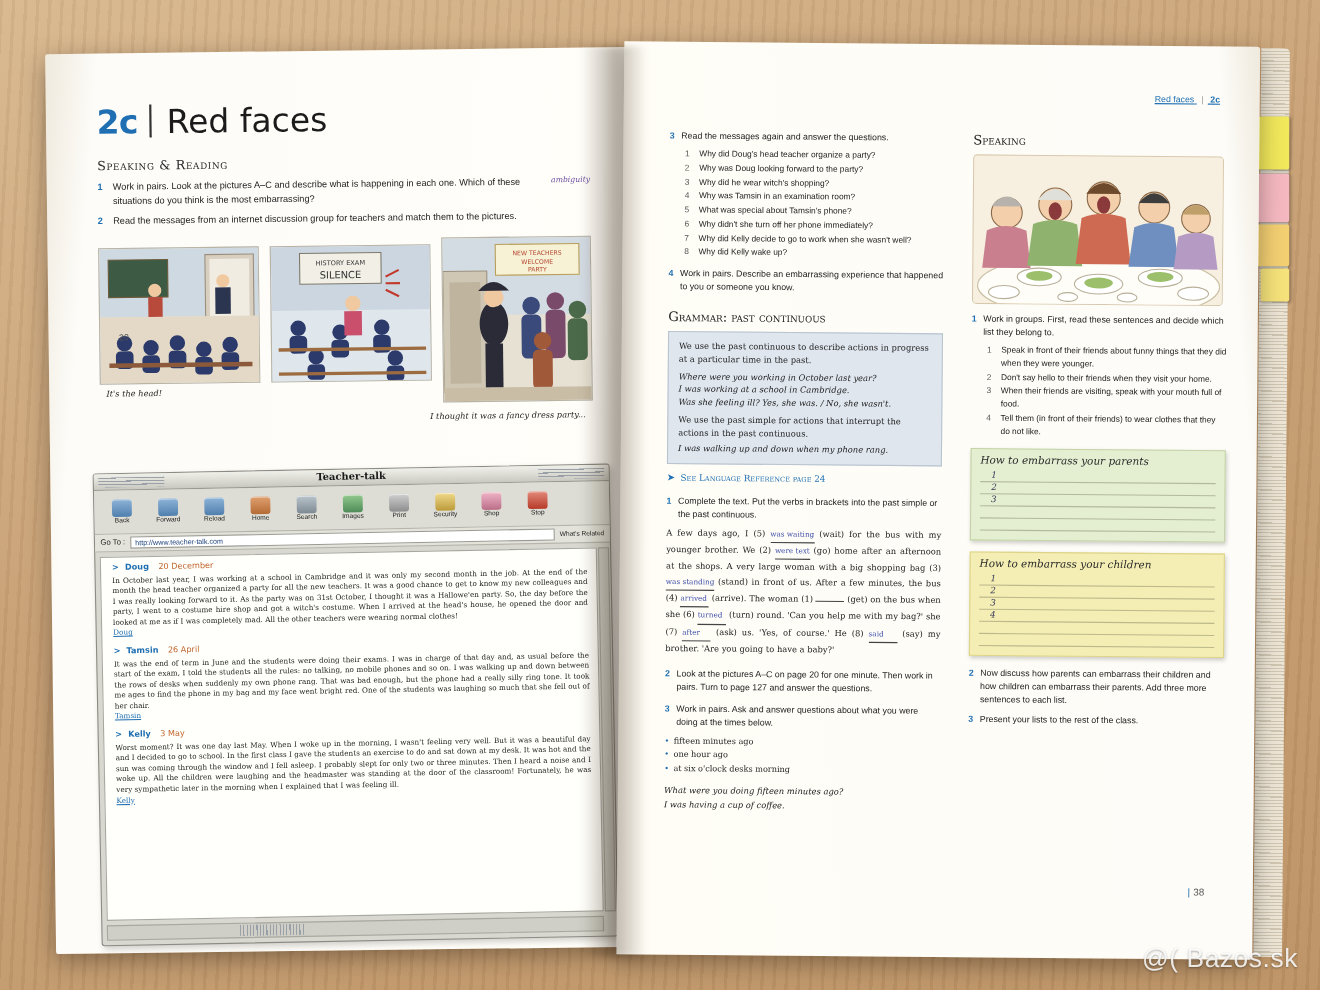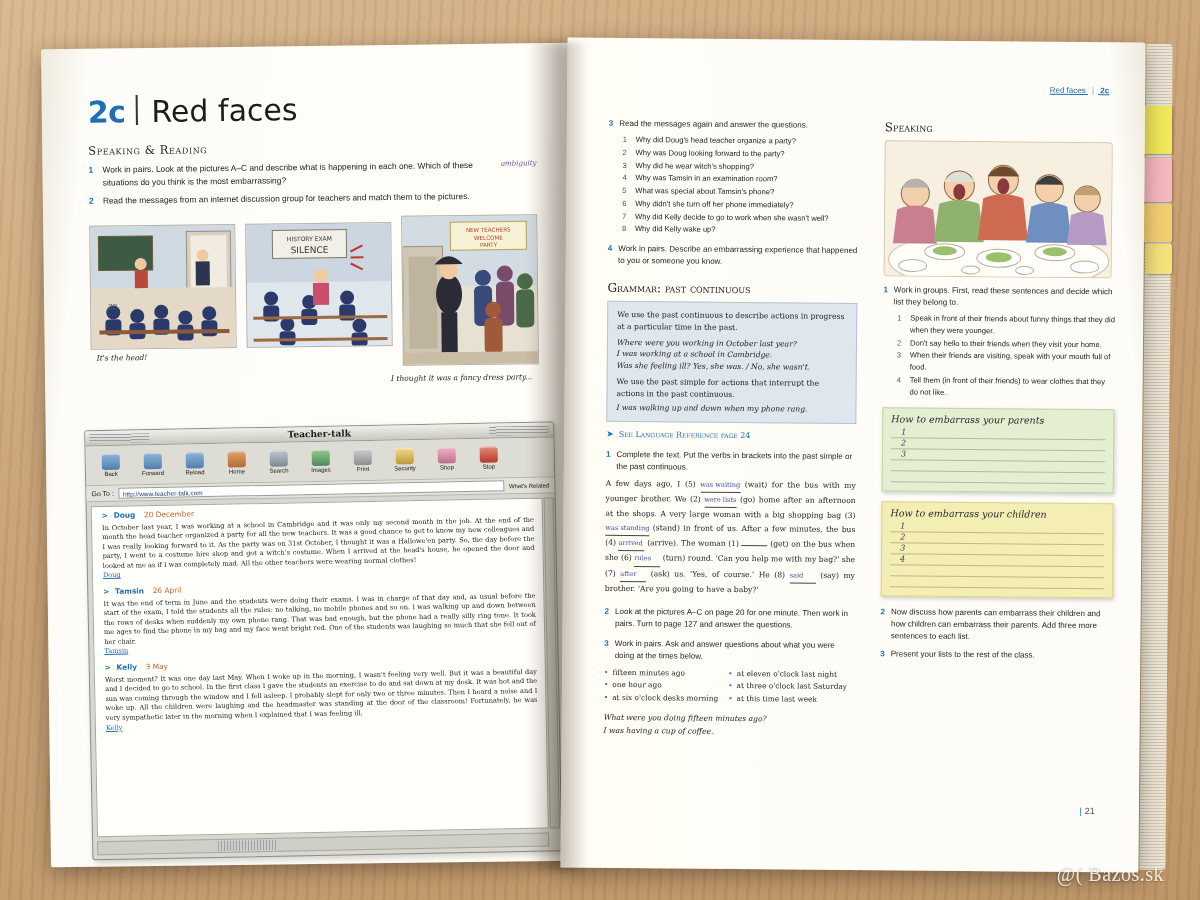--- a/index.html
+++ b/index.html
@@ -150,22 +150,22 @@
   .note { position:relative; margin-top:10px; padding:5px 8px 8px; box-shadow:1px 2px 4px rgba(0,0,0,.2); }
   .note.green { background:#e4efd2; border:1px solid #c4d3a8;}
   .note.yellow { background:#f4eeb4; border:1px solid #ddd48a;}
   .note h4 { margin:0 0 3px; font-family:"DejaVu Serif", serif; font-style:italic; font-weight:400; font-size:9.5px; color:#2a2a2a;}
   .note .lines { }
   .note .line { height:11px; border-bottom:1px solid rgba(120,120,90,.45); font-family:"DejaVu Serif", serif; font-style:italic; font-size:8px; color:#3a3a5a; padding-left:10px;}
   .pgnum-r { position:absolute; right:16px; bottom:30px; font-size:9px; color:#555;}
   .pgnum-r .bar { color:#1f6fb2; margin-right:3px;}
 
   
-  .wm { position:absolute; right:36px; bottom:14px; font-size:20px; color:rgba(255,255,255,.85);
-        font-family:Liberation Serif, serif; text-shadow:0 1px 2px rgba(0,0,0,.35); letter-spacing:.5px;}
+  .wm { position:absolute; right:20px; bottom:14px; font-size:24px; color:rgba(255,255,255,.85);
+        font-family:Liberation Sans, sans-serif; text-shadow:0 1px 2px rgba(0,0,0,.35); letter-spacing:.5px;}
   
   .ghost { position:absolute; right:40px; top:96px; font-size:26px; color:rgba(120,150,180,.18); font-weight:700; transform:scaleX(-1); }
 </style>
 </head>
 <body>
 
 <div class="desk2"></div>
 <div class="desk-grain"></div>
 
 <div class="book">
@@ -464,29 +464,29 @@
 
           <div class="exercise">
             <div class="numhead">
               <span class="n">1</span>
               <span>Complete the text. Put the verbs in brackets into the past simple or the past continuous.</span>
             </div>
             <div class="gap-text">
               <span>A few days ago, I (5)</span>
               <span class="gap"><span class="pen">was waiting</span></span>
               <span>(wait) for the bus with my younger brother. We (2)</span>
-              <span class="gap"><span class="pen">were lists</span></span>
+              <span class="gap"><span class="pen">were text</span></span>
               <span>(go) home after an afternoon at the shops. A very large woman with a big shopping bag (3)</span>
               <span class="gap"><span class="pen">was standing</span></span>
               <span>(stand) in front of us. After a few minutes, the bus (4)</span>
               <span class="gap"><span class="pen">arrived</span></span>
               <span>(arrive). The woman (1)</span>
               <span class="gap"></span>
               <span>(get) on the bus when she (6)</span>
-              <span class="gap"><span class="pen">rules</span></span>
+              <span class="gap"><span class="pen">turned</span></span>
               <span>(turn) round. 'Can you help me with my bag?' she (7)</span>
               <span class="gap"><span class="pen">after</span></span>
               <span>(ask) us. 'Yes, of course.' He (8)</span>
               <span class="gap"><span class="pen">said</span></span>
               <span>(say) my brother. 'Are you going to have a baby?'</span>
             </div>
           </div>
 
           <div class="numhead" style="margin-top:10px">
             <span class="n">2</span>
@@ -496,25 +496,20 @@
           <div class="numhead" style="margin-top:8px">
             <span class="n">3</span>
             <span>Work in pairs. Ask and answer questions about what you were doing at the times below.</span>
           </div>
 
           <div class="two-col-list">
             <ul>
               <li><span>fifteen minutes ago</span></li>
               <li><span>one hour ago</span></li>
               <li><span>at six o'clock desks morning</span></li>
-            </ul>
-            <ul>
-              <li><span>at eleven o'clock last night</span></li>
-              <li><span>at three o'clock last Saturday</span></li>
-              <li><span>at this time last week</span></li>
             </ul>
           </div>
 
           <div class="italic-pair">
             <div>What were you doing fifteen minutes ago?</div>
             <div>I was having a cup of coffee.</div>
           </div>
         </div>
 
         <div class="colR">
@@ -622,21 +617,21 @@
             <span class="n">2</span>
             <span>Now discuss how parents can embarrass their children and how children can embarrass their parents. Add three more sentences to each list.</span>
           </div>
           <div class="numhead" style="margin-top:6px">
             <span class="n">3</span>
             <span>Present your lists to the rest of the class.</span>
           </div>
         </div>
 
         <div class="pgnum-r">
-          <span class="bar">|</span><span>21</span>
+          <span class="bar">|</span><span>38</span>
         </div>
       </div>
     </div>
   </div>
 
   <div class="gutter-shadow"></div>
 </div>
 
 <div class="wm">@( Bazos.sk</div>
 

